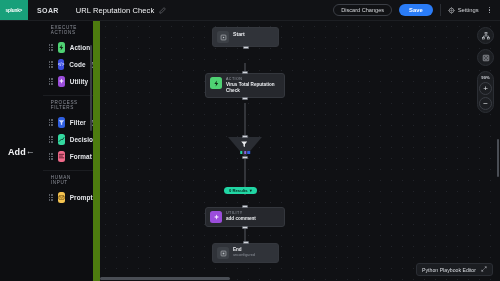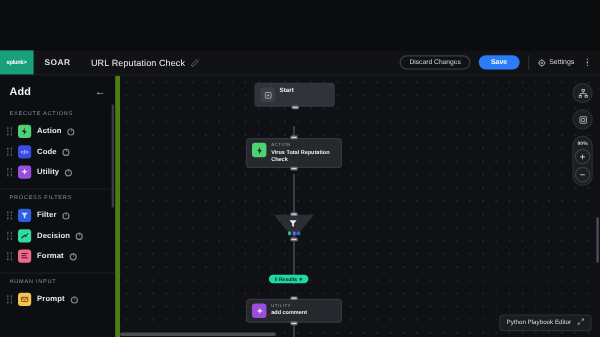--- a/index.html
+++ b/index.html
@@ -11,21 +11,21 @@
     color: #e8e8ea;
   }
   #app { position: relative; width: 500px; height: 281px; display: flex; flex-direction: column; }
 
   
   .topbar {
     height: 21px; min-height: 21px;
     background: #111215;
     display: flex; align-items: stretch;
     border-bottom: 1px solid #1d1f23;
-    position: relative; z-index: 40; margin-top: 42px;
+    position: relative; z-index: 40;
   }
   .brand {
     width: 28px; background: #18a07a;
     display: flex; align-items: center; justify-content: center;
   }
   .brand-txt {
     font-size: 5px; font-weight: bold; color: #ffffff;
     letter-spacing: -0.2px; transform: scaleX(0.95);
   }
   .soar-label {
@@ -53,22 +53,22 @@
   .divider-v { width: 1px; height: 12px; background: #2a2d33; }
   .settings-btn { display: flex; align-items: center; gap: 3px; color: #d6d8dc; font-size: 5.8px; }
   .kebab { display: flex; flex-direction: column; gap: 1.4px; padding: 2px 3px; }
   .kebab i { width: 1.4px; height: 1.4px; border-radius: 50%; background: #b6b9c0; display: block; }
 
   
   .body-row { flex: 1; display: flex; min-height: 0; position: relative; }
 
   
   .sidebar {
-    width: 100px; background: #0d0e11; border-right: 4px solid #4d7c0f;
-    display: flex; flex-direction: column; position: relative;
+    width: 100px; background: #0d0e11; border-right: 7px solid #4d7c0f;
+    display: flex; flex-direction: row; position: relative;
   }
   .sb-head {
     display: flex; align-items: center; padding: 8px 8px 7px 8px;
   }
   .sb-title { font-size: 9px; font-weight: bold; color: #f3f4f6; letter-spacing: .1px; }
   .back-arrow { margin-left: auto; color: #c3c6cc; font-size: 9px; line-height: 1; }
   .sb-scroll { flex: 1; overflow: hidden; padding-bottom: 6px; }
   .sb-group-label {
     font-size: 4.6px; color: #8e929b; letter-spacing: .65px;
     padding: 4px 8px 4px 8px; text-transform: uppercase;

